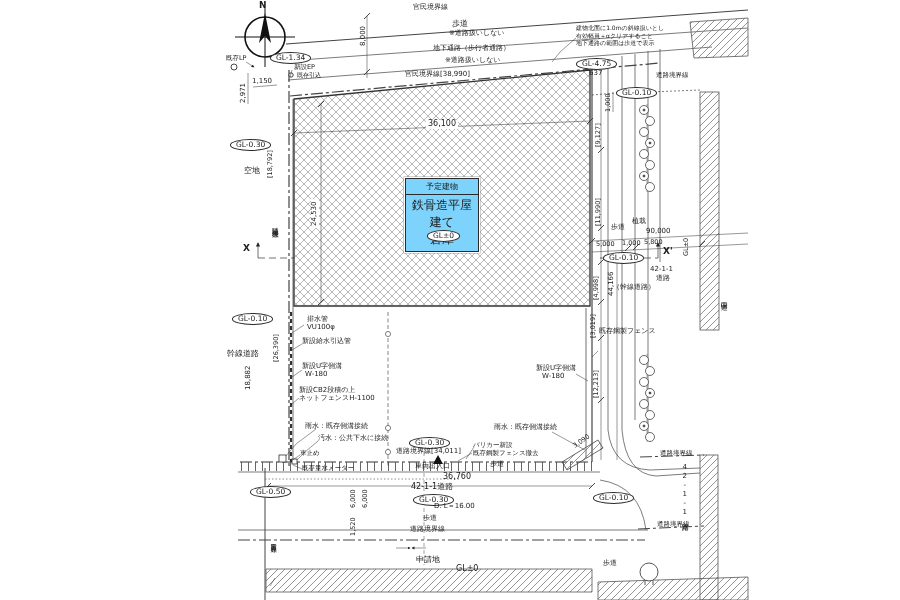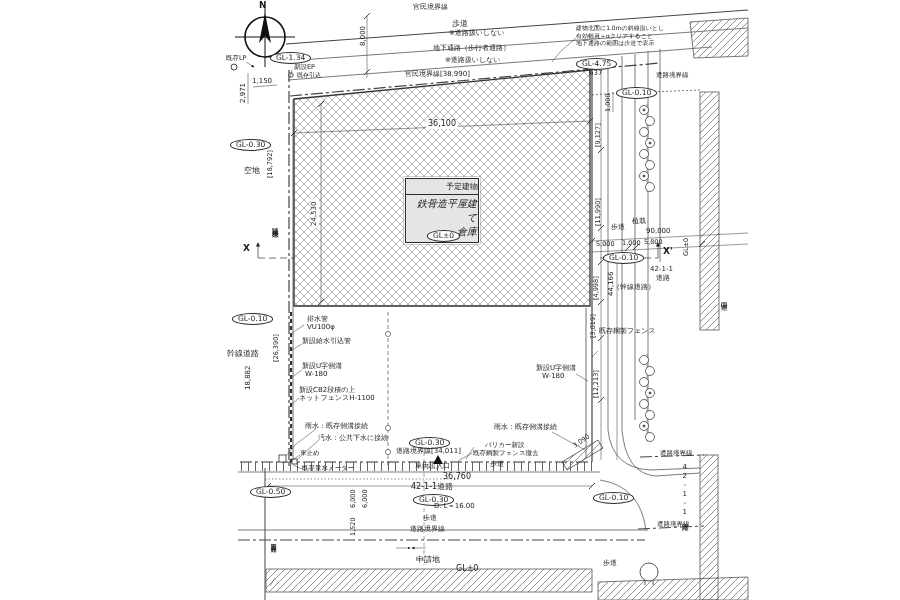--- a/index.html
+++ b/index.html
@@ -7,23 +7,23 @@
           font-family:"DejaVu Sans",sans-serif;color:#1a1a1a;}
   #linework{position:absolute;left:0;top:0;}
   .lbl{position:absolute;font-size:8px;line-height:1.12;white-space:nowrap;color:#1a1a1a;}
   .s7{font-size:7px;} .s65{font-size:6.5px;} .s6{font-size:6px;} .s9{font-size:9px;font-weight:bold;}
   .r90{transform:rotate(-90deg);transform-origin:0 0;}
   .vtx{writing-mode:vertical-rl;text-orientation:upright;letter-spacing:1px;}
   .wbg{background:#fff;padding:0 2px;}
   .oval{position:absolute;border:1px solid #2a2a2a;border-radius:50%;padding:1px 5px;
         font-size:7.5px;line-height:1;background:#fff;white-space:nowrap;}
   .bldgbox{position:absolute;left:405px;top:178px;width:72px;border:1.5px solid #2a2a2a;
-           background:#e5e5e5;text-align:right;box-shadow:0 0 0 1px #fff,0 0 0 1.4px #8a8a8a;}
+           background:#7dd3fc;text-align:center;box-shadow:0 0 0 1px #fff,0 0 0 1.4px #8a8a8a;}
   .bldgbox .hd{font-size:8px;padding:2px 0;border-bottom:1px solid #2a2a2a;}
-  .bldgbox .bd{font-size:10px;padding:2px 1px 3px;font-style:italic;}
+  .bldgbox .bd{font-size:12px;padding:2px 1px 3px;}
   .note3{position:absolute;left:576px;top:24px;font-size:6px;line-height:1.25;white-space:nowrap;}
 </style>
 </head>
 <body>
 
 <div id="canvas">
 
 <svg id="linework" width="900" height="600" viewBox="0 0 900 600">
   <defs>
     <pattern id="xh" width="8" height="8" patternUnits="userSpaceOnUse">
@@ -267,21 +267,21 @@
 <div class="lbl s7 r90" style="left:608px;top:296px">44,166</div>
 <div class="lbl s65 r90" style="left:593px;top:300px">[4,998]</div>
 <div class="lbl s65 r90" style="left:590px;top:338px">[3,019]</div>
 <div class="lbl s7 vtx" style="left:719px;top:296px">中国道</div>
 <div class="lbl s7" style="left:599px;top:328px">既存鋼製フェンス</div>
 <div class="lbl s7" style="left:536px;top:365px">新設U字側溝</div>
 <div class="lbl s7" style="left:542px;top:373px">W-180</div>
 <div class="lbl s65 r90" style="left:593px;top:398px">[12,213]</div>
 
 <div class="lbl s7" style="left:494px;top:424px">雨水：既存側溝接続</div>
-<div class="lbl s65" style="left:485px;top:442px">バリカー新設</div>
+<div class="lbl s65" style="left:473px;top:442px">バリカー新設</div>
 <div class="lbl s65" style="left:473px;top:450px">既存鋼製フェンス撤去</div>
 <div class="lbl s65" style="left:572px;top:444px;transform:rotate(-35deg);transform-origin:0 0">3,090</div>
 <div class="oval" style="left:409px;top:437px">GL-0.30</div>
 <div class="lbl s7" style="left:396px;top:448px">道路境界線[34,011]</div>
 <div class="lbl s7" style="left:415px;top:463px">車両出入口</div>
 <div class="lbl s7" style="left:490px;top:461px">歩道</div>
 <div class="lbl" style="left:443px;top:473px">36,760</div>
 <div class="lbl" style="left:411px;top:483px">42-1-1道路</div>
 <div class="oval" style="left:413px;top:494px">GL-0.30</div>
 <div class="lbl s7" style="left:434px;top:503px">D.  L＝16.00</div>

